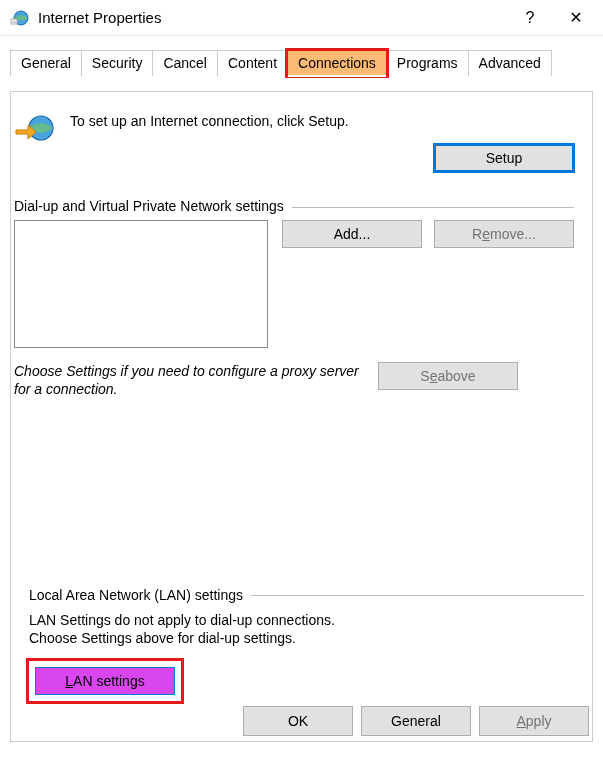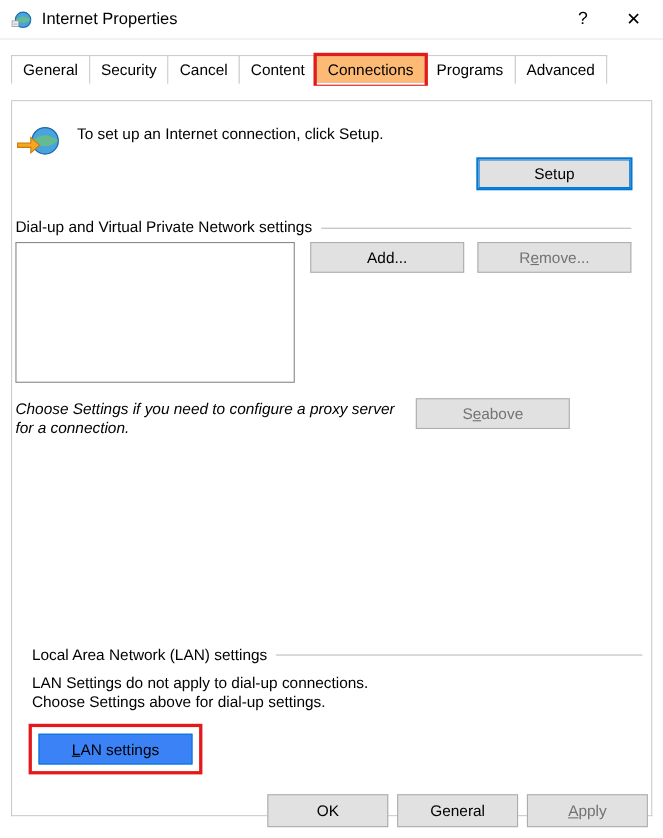--- a/index.html
+++ b/index.html
@@ -172,21 +172,21 @@
     line-height: 1.3;
   }
   .lan-row .lan-btn-wrap {
     flex: 1;
     padding: 6px;
     outline: 3px solid #e21a1a;
   }
   .dlg-buttons {
     position: absolute;
     right: 14px;
-    bottom: 10px;
+    bottom: 26px;
     display: flex;
     gap: 8px;
   }
   .dlg-buttons .btn { min-width: 110px; height: 30px; }
 </style>
 </head>
 <body>
 
 <div class="titlebar">
   <span class="icon">
@@ -253,21 +253,21 @@
   </div>
 
   <div class="lan-group">
     <div class="group-label">
       <span>Local Area Network (LAN) settings</span>
       <span class="line"></span>
     </div>
     <div class="lan-row">
       <div class="lan-text">LAN Settings do not apply to dial-up connections. Choose Settings above for dial-up settings.</div>
       <div class="lan-btn-wrap">
-        <div class="btn" style="background:#3b82f6;border-color:#0078d7;">
+        <div class="btn" style="background:#d946ef;border-color:#0078d7;">
           <span><span class="ul">L</span><span>AN settings</span></span>
         </div>
       </div>
     </div>
   </div>
 
 </div>
 
 <div class="dlg-buttons">
   <div class="btn">OK</div>

